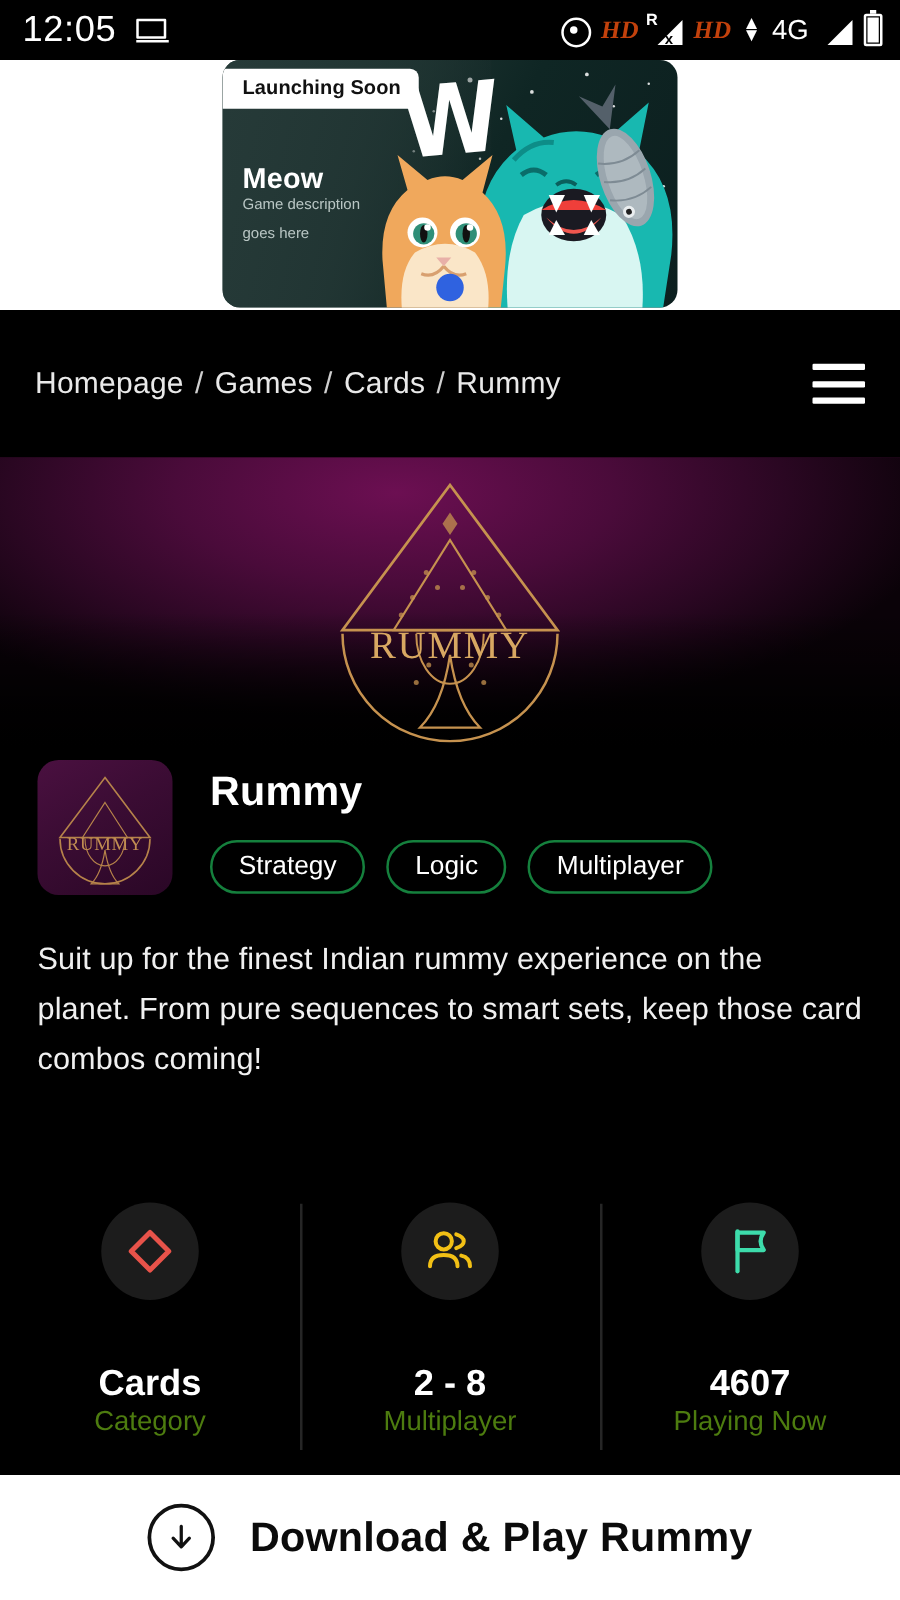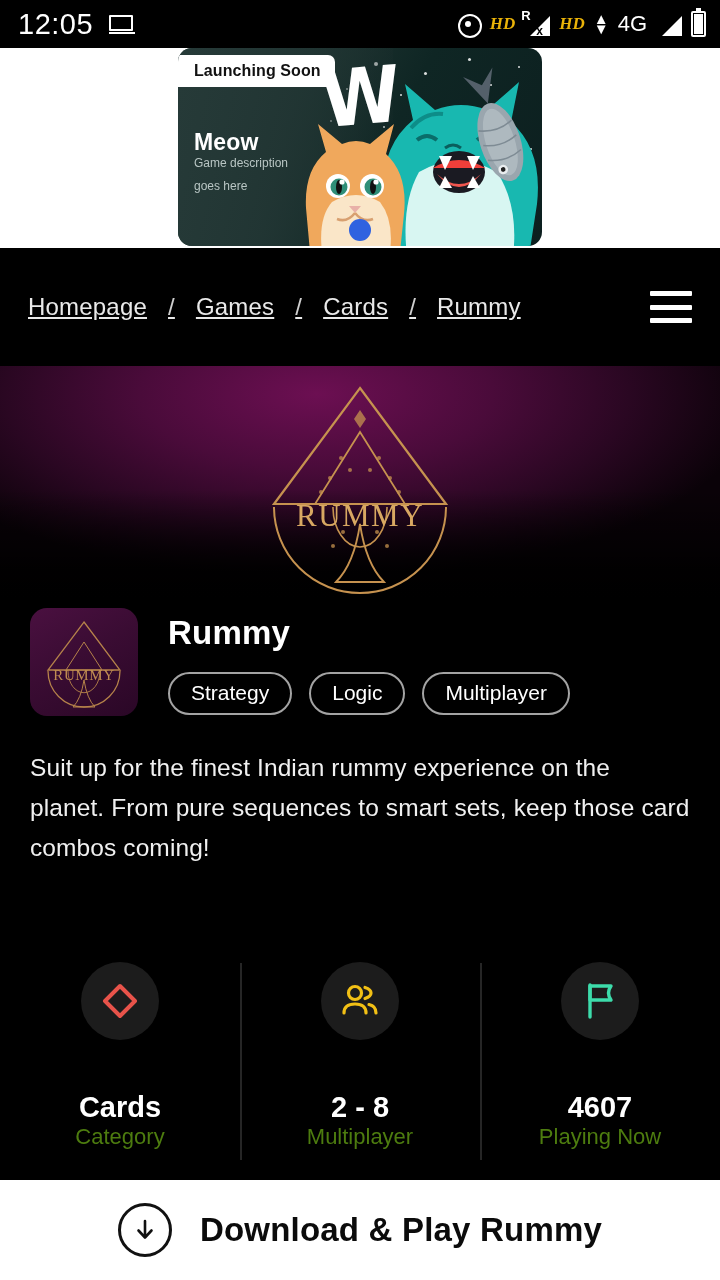--- a/index.html
+++ b/index.html
@@ -29,21 +29,21 @@
   }
   .sb-laptop .scr {
     width:24px; height:16px; border:2px solid #fff; border-radius:1px;
   }
   .sb-laptop .base {
     width:26px; height:2px; background:#fff; margin-top:1px;
   }
   #status-right {
     margin-left:auto; display:flex; align-items:center; gap:9px;
   }
-  .sb-hd { color:#eab308; font-size:17px; font-style:italic; font-weight:700; font-family:"Liberation Serif", serif; }
+  .sb-hd { color:#c2410c; font-size:20px; font-style:italic; font-weight:700; font-family:"Liberation Serif", serif; }
   .sb-cast { width:26px; height:26px; position:relative; }
   .sb-cast::before {
     content:""; position:absolute; left:3px; top:3px;
     width:20px; height:20px; border:2px solid #fff; border-radius:50%;
   }
   .sb-cast::after {
     content:""; position:absolute; left:10px; top:10px;
     width:6px; height:6px; background:#fff; border-radius:50%;
   }
   .sb-sig { position:relative; width:26px; height:24px; }
@@ -127,21 +127,21 @@
   }
   #fish { position:absolute; right:8px; top:10px; width:78px; height:135px; z-index:6; }
 
   
   #breadcrumb-bar {
     position:absolute; top:248px; left:0; width:720px; height:118px;
     background:#000; display:flex; align-items:center; padding:0 28px;
   }
   #breadcrumb {
     color:#e9e9e9; font-size:24px; letter-spacing:.2px;
-    display:flex; align-items:center; gap:12px;text-decoration:underline;
+    display:flex; align-items:center; gap:0;
   }
   .bc-item { color:#e9e9e9; }
   .bc-sep { color:#cfcfcf; margin:0 9px; }
   #menu-button {
     margin-left:auto; width:42px; height:32px;
     display:flex; flex-direction:column; justify-content:space-between;
     cursor:pointer;
   }
   #menu-button span { display:block; height:5px; background:#fff; border-radius:1px; width:100%; }
 
@@ -171,21 +171,21 @@
     width:108px; height:108px; border-radius:17px; flex:0 0 108px;
     background:linear-gradient(150deg,#4a1040 0%,#3a0c33 45%,#2a0726 100%);
     position:relative; overflow:hidden;
   }
   #game-info { margin-left:30px; padding-top:6px; }
   #game-title {
     color:#fff; font-size:33px; font-weight:700; letter-spacing:.2px;
   }
   #game-tags { display:flex; gap:17px; margin-top:20px; }
   .tag-pill {
-    border:2px solid #a3a3a3; border-radius:24px;
+    border:2px solid #15803d; border-radius:24px;
     color:#fff; font-size:21px;
     padding:8px 21px 10px;
     white-space:nowrap; line-height:1;
   }
 
   
   #game-description {
     position:absolute; top:748px; left:0; width:720px;
     padding:0 30px;
     color:#f0f0f0; font-size:24.5px; line-height:40px;

